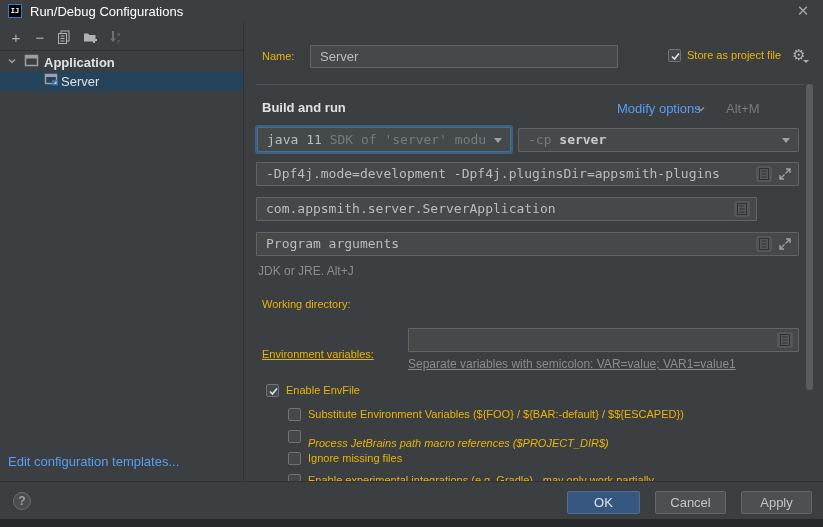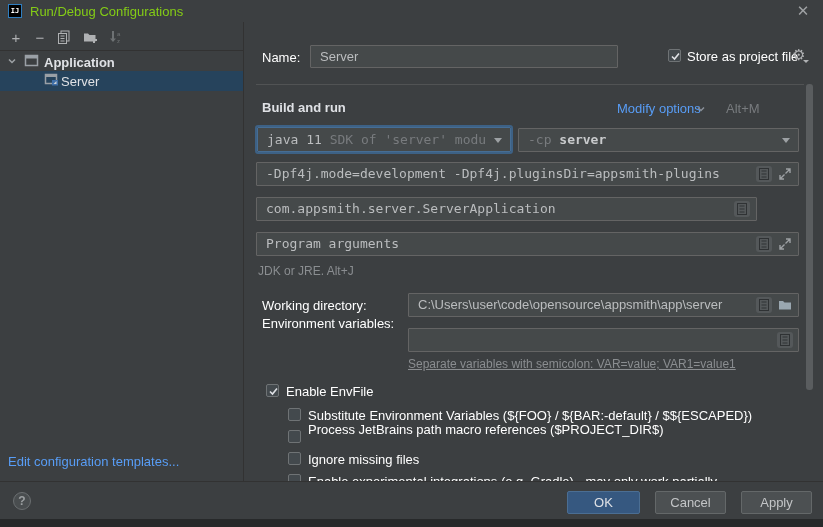--- a/index.html
+++ b/index.html
@@ -8,37 +8,37 @@
     position:relative;width:823px;height:527px;background:#3c3f41;
     font-family:"Liberation Sans",sans-serif;color:#bbbdbf;overflow:hidden;
     font-size:13px;
   }
   .abs{position:absolute;}
   
   .title-bar{position:absolute;left:0;top:0;width:720px;height:22px;background:#3c3f41;}
   .app-logo{position:absolute;left:8px;top:4px;width:14px;height:14px;background:#000;
     border:1px solid #2f7ec0;color:#fff;font:bold 7px "DejaVu Sans Mono",monospace;
     display:flex;align-items:center;justify-content:center;}
-  .win-title{position:absolute;left:30px;top:4px;font-size:13px;color:#84cc16;}
+  .win-title{position:absolute;left:30px;top:4px;font-size:13px;color:#ffffff;}
   .close-x{position:absolute;left:793px;top:1px;width:20px;height:20px;color:#9fa2a4;
     font-size:15px;text-align:center;line-height:20px;cursor:default;}
   
   .v-divider{position:absolute;left:243px;top:22px;width:1px;height:459px;background:#323232;}
   .toolbar{position:absolute;left:0;top:27px;width:243px;height:22px;}
   .tb-btn{position:absolute;top:0;width:20px;height:20px;display:flex;align-items:center;
     justify-content:center;color:#afb1b3;font-size:15px;}
   .tb-btn svg{display:block;}
   .tb-sep{position:absolute;left:0;top:50px;width:243px;height:1px;background:#323232;}
   .tree-row{position:absolute;left:0;width:243px;height:20px;display:flex;align-items:center;}
   .tree-row.selected{background:#26435c;}
   .tree-label{color:#dfe1e5;font-size:13px;}
   .tree-label.bold{font-weight:bold;}
   .link{color:#589df6;font-size:13px;cursor:pointer;}
   
-  .label{color:#ffffff;font-size:13px;}
+  .label{color:#eab308;font-size:11px;}
   .hint{color:#8a8d90;font-size:12px;}
   .field{position:absolute;background:#45494a;border:1px solid #646464;border-radius:1px;}
   .field .val{position:absolute;left:9px;top:0;right:22px;white-space:nowrap;overflow:hidden;
     color:#bbbdbf;font-size:13px;}
   .mono{font-family:"DejaVu Sans Mono",monospace;font-size:12px;}
   .dim{color:#787b7e;}
   .combo-arrow{position:absolute;right:8px;top:50%;margin-top:-2px;width:0;height:0;
     border-left:4px solid transparent;border-right:4px solid transparent;border-top:5px solid #9da1a4;}
   .focus-ring{border:1px solid #466d94;outline:2px solid #3d6185;outline-offset:0px;}
   .f-icon{position:absolute;width:16px;height:16px;top:50%;margin-top:-8px;}
@@ -228,38 +228,22 @@
       <svg width="12" height="12" viewBox="0 0 12 12">
           <path d="M7 1 L11 1 L11 5 M11 1 L6.5 5.5" stroke="#9da1a4" fill="none" stroke-width="1.4"></path>
           <path d="M5 11 L1 11 L1 7 M1 11 L5.5 6.5" stroke="#9da1a4" fill="none" stroke-width="1.4"></path>
         </svg>
     </span>
   </div>
 
   <span class="hint abs" style="left:258px;top:264px;">JDK or JRE. Alt+J</span>
 
   <span class="label abs" style="left:262px;top:298px;">Working directory:</span>
-  <div class="field" style="left:408px;top:293px;width:391px;height:24px;">
-    <span class="val" style="line-height:22px;right:48px;">C:\Users\user\code\opensource\appsmith\app\server</span>
-    <span class="f-icon boxed" style="right:26px;">
-      <svg width="10" height="12" viewBox="0 0 10 12">
-          <rect x="0.5" y="0.5" width="9" height="11" fill="none" stroke="#2f3234"></rect>
-          <line x1="2.5" y1="3" x2="7.5" y2="3" stroke="#2f3234"></line>
-          <line x1="2.5" y1="6" x2="7.5" y2="6" stroke="#2f3234"></line>
-          <line x1="2.5" y1="9" x2="7.5" y2="9" stroke="#2f3234"></line>
-        </svg>
-    </span>
-    <span class="f-icon" style="right:5px;">
-      <svg width="14" height="12" viewBox="0 0 14 12">
-          <path d="M1 2 L5 2 L6.5 3.5 L13 3.5 L13 10.5 L1 10.5 Z" fill="#9aa7b0"></path>
-        </svg>
-    </span>
-  </div>
-
-  <span class="label abs" style="left:262px;top:316px;">Environment variables:</span>
+
+  <span class="label abs" style="left:262px;top:348px;text-decoration:underline;">Environment variables:</span>
   <div class="field" style="left:408px;top:328px;width:391px;height:24px;">
     <span class="val" style="line-height:22px;right:28px;"></span>
     <span class="f-icon boxed" style="right:5px;">
       <svg width="10" height="12" viewBox="0 0 10 12">
           <rect x="0.5" y="0.5" width="9" height="11" fill="none" stroke="#2f3234"></rect>
           <line x1="2.5" y1="3" x2="7.5" y2="3" stroke="#2f3234"></line>
           <line x1="2.5" y1="6" x2="7.5" y2="6" stroke="#2f3234"></line>
           <line x1="2.5" y1="9" x2="7.5" y2="9" stroke="#2f3234"></line>
         </svg>
     </span>
@@ -270,21 +254,21 @@
     <svg width="11" height="11" viewBox="0 0 11 11">
         <polyline points="2,5.5 4.5,8 9,2.5" fill="none" stroke="#dfe1e5" stroke-width="1.6"></polyline>
       </svg>
   </div>
   <span class="label abs" style="left:286px;top:384px;">Enable EnvFile</span>
 
   <div class="checkbox" style="left:288px;top:408px;"></div>
   <span class="label abs" style="left:308px;top:408px;">Substitute Environment Variables (${FOO} / ${BAR:-default} / $${ESCAPED})</span>
 
   <div class="checkbox" style="left:288px;top:430px;"></div>
-  <span class="label abs" style="left:308px;top:422px;">Process JetBrains path macro references ($PROJECT_DIR$)</span>
+  <span class="label abs" style="left:308px;top:437px;font-style:italic;">Process JetBrains path macro references ($PROJECT_DIR$)</span>
 
   <div class="checkbox" style="left:288px;top:452px;"></div>
   <span class="label abs" style="left:308px;top:452px;">Ignore missing files</span>
 
   <div class="clip-row">
     <div class="checkbox" style="left:32px;top:2px;"></div>
     <span class="label abs" style="left:52px;top:2px;">Enable experimental integrations (e.g. Gradle) - may only work partially</span>
   </div>
 
   <div class="scrollbar"></div>

